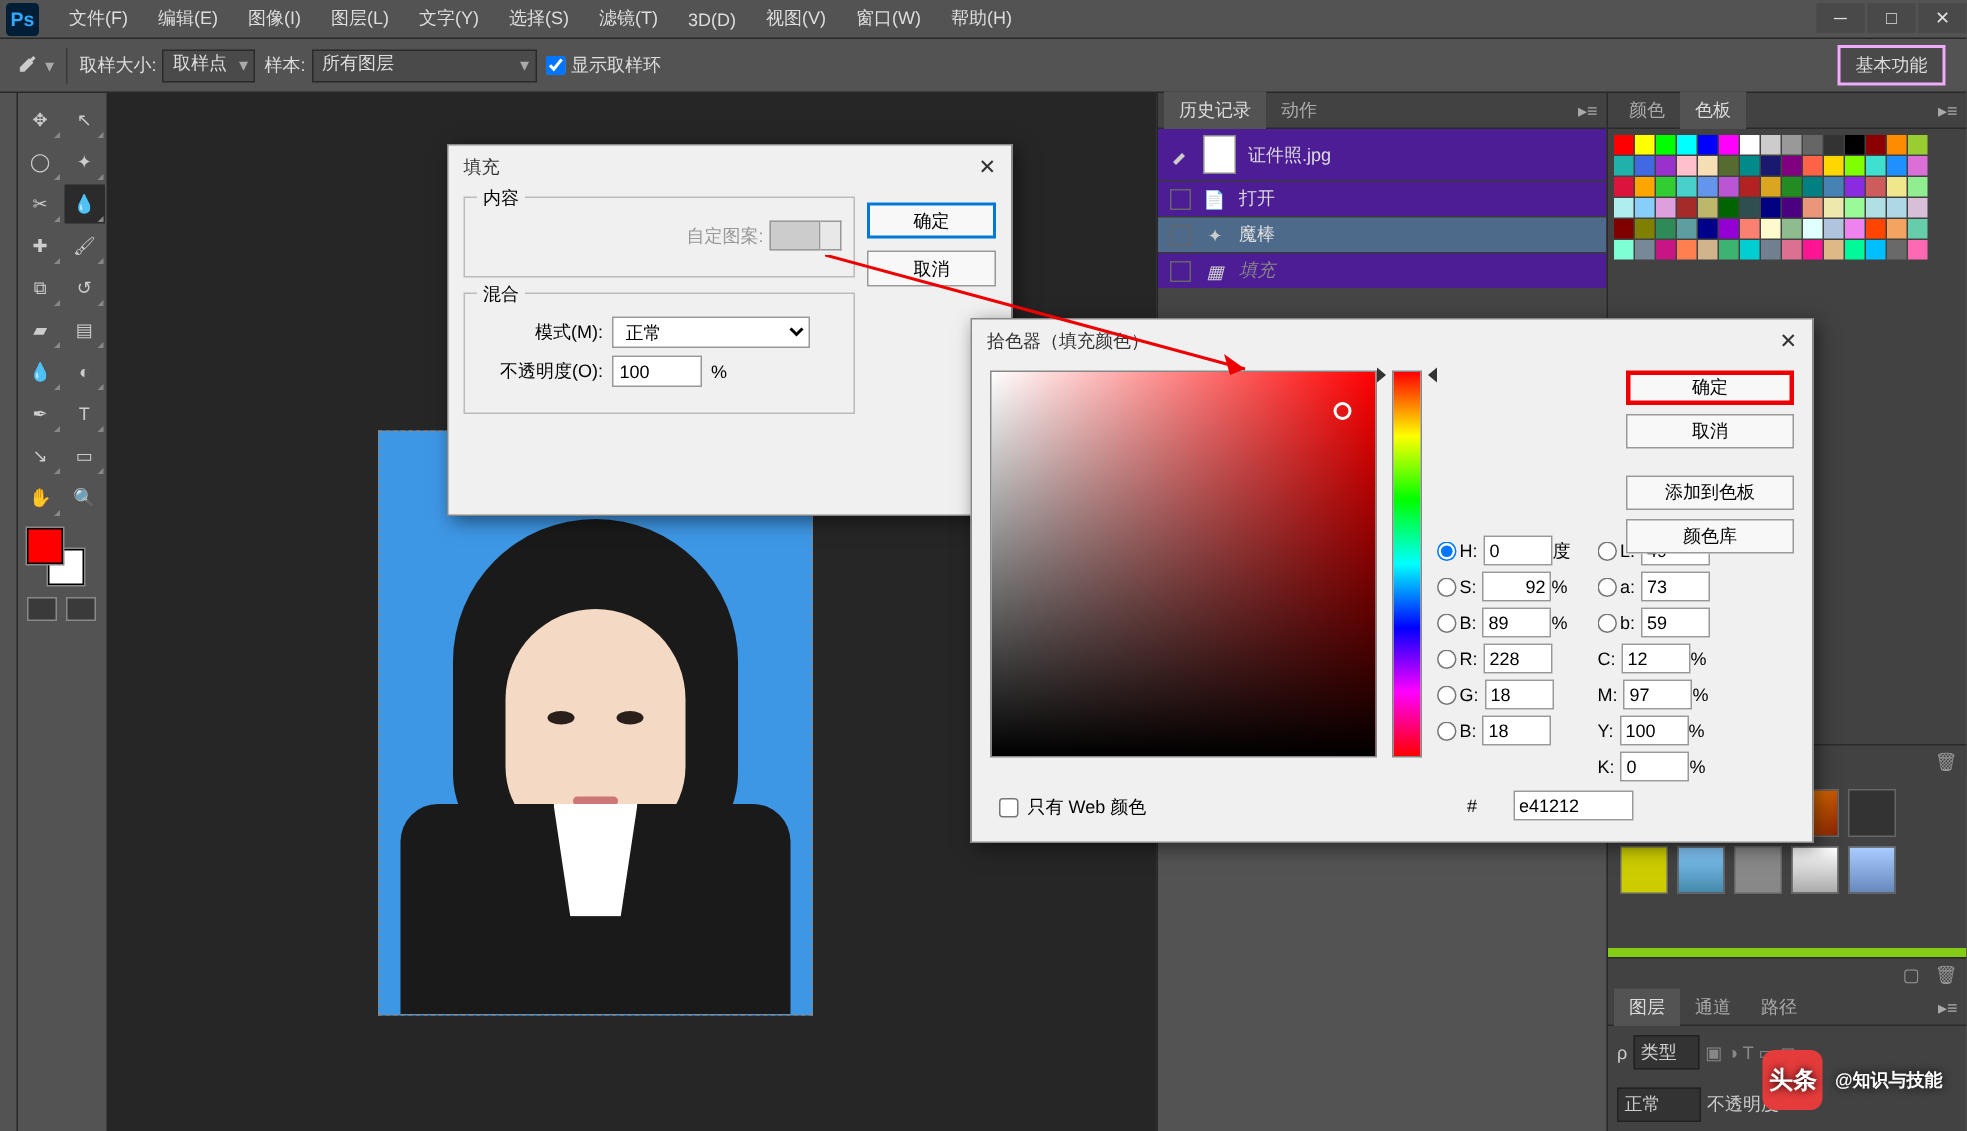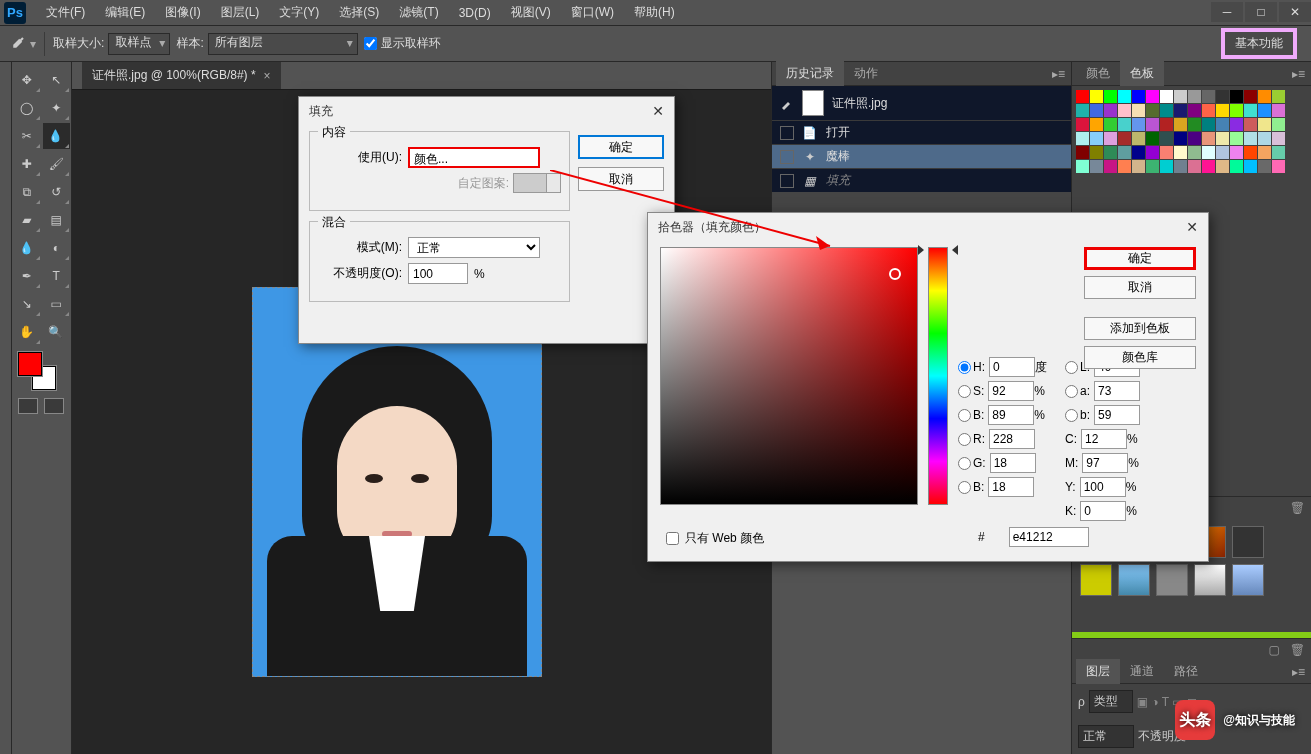--- a/index.html
+++ b/index.html
@@ -9,21 +9,21 @@
 .menu-item{color:#ddd;padding:0 10px;cursor:pointer}
 .win-controls{position:absolute;right:0;top:2px;display:flex}
 .win-btn{width:32px;height:20px;background:#494949;color:#ddd;display:flex;align-items:center;justify-content:center;margin-left:2px;cursor:pointer}
 .optbar{background:#535353;height:36px;border-bottom:1px solid #282828;display:flex;align-items:center;padding-left:8px;color:#ddd}
 .eyedrop-ic{width:18px;height:18px;margin-right:4px}
 .opt-sep{width:1px;height:24px;background:#3a3a3a;margin:0 8px}
 .opt-lbl{margin-right:4px}
 .opt-sel{background:#4a4a4a;border:1px solid #2a2a2a;color:#ddd;height:22px;padding:0 18px 0 6px;margin-right:6px;position:relative}
 .opt-sel::after{content:"▾";position:absolute;right:4px;top:2px;color:#aaa}
 .opt-chk{margin-right:4px}
-.right-lbl{margin-left:auto;margin-right:14px;background:#494949;padding:3px 10px;border:4px solid #f0abfc}
+.right-lbl{margin-left:auto;margin-right:14px;background:#494949;padding:3px 10px;border:2px solid #f0abfc}
 .main{display:flex;height:calc(754px - 62px)}
 .tooldock{width:12px;background:#535353;border-right:1px solid #282828}
 .toolbar{width:60px;background:#535353;padding-top:4px;border-right:1px solid #282828;padding-bottom:120px}
 .tool-row{display:flex}
 .tool{width:28px;height:26px;margin:1px;display:flex;align-items:center;justify-content:center;color:#ccc;cursor:pointer;position:relative}
 .tool.sel{background:#2b2b2b}
 .tool-tri{position:absolute;right:1px;bottom:1px;width:0;height:0;border-left:4px solid transparent;border-bottom:4px solid #888}
 .fgbg{position:relative;width:38px;height:38px;margin:6px 0 0 6px}
 .fg{position:absolute;width:24px;height:24px;background:#ff0000;border:1px solid #000;outline:1px solid #888;left:0;top:0;z-index:2}
 .bg{position:absolute;width:24px;height:24px;background:#fff;border:1px solid #000;outline:1px solid #888;right:0;bottom:0}
@@ -41,21 +41,21 @@
 .eye.l{left:28px}.eye.r{right:28px}
 .mouth{position:absolute;width:30px;height:6px;background:#c77;border-radius:10px;top:125px;left:45px}
 .body{position:absolute;bottom:0;left:0;width:260px;height:140px;background:#1a1a1a;border-radius:25px 25px 0 0}
 .collar{position:absolute;top:0;left:50%;transform:translateX(-50%);width:56px;height:75px;background:#fff;clip-path:polygon(0 0,100% 0,80% 100%,20% 100%)}
 .right-panels{width:300px;background:#535353;display:flex;flex-direction:column;border-left:1px solid #282828}
 .panel{border-bottom:6px solid #84cc16}
 .panel-tabs{background:#424242;height:24px;display:flex;align-items:center;padding-left:4px;border-bottom:1px solid #2a2a2a}
 .ptab{color:#aaa;padding:4px 10px;cursor:pointer}
 .ptab.act{background:#535353;color:#ddd}
 .panel-menu{margin-left:auto;color:#aaa;padding:0 6px;cursor:pointer}
-.hist-list{background:#0f172a}
+.hist-list{background:#4c1d95}
 .hist-head{display:flex;align-items:center;padding:4px 8px;color:#ddd;gap:8px}
 .hist-thumb{width:22px;height:26px;background:#fff;border:1px solid #888}
 .hist-item{display:flex;align-items:center;padding:3px 8px;color:#ddd;gap:8px;border-top:1px solid #3a3a3a}
 .hist-item.sel{background:#4e6a8a}
 .hist-chk{width:14px;height:14px;border:1px solid #666}
 .hist-ic{width:16px;height:16px;color:#ccc;display:flex;align-items:center;justify-content:center}
 .panel-icons{height:22px;background:#424242;display:flex;justify-content:flex-end;align-items:center;padding-right:6px;gap:10px;color:#999;border-top:1px solid #2a2a2a}
 .far-right{width:240px;background:#424242;border-left:1px solid #282828;display:flex;flex-direction:column}
 .swatches{padding:4px;display:flex;flex-wrap:wrap;gap:1px;width:220px}
 .swatch{width:13px;height:13px;cursor:pointer}
@@ -198,26 +198,20 @@
         <div class="fg"></div>
         <div class="bg"></div>
       </div>
     <div class="mini-sw">
         <div class="mini-box"></div>
         <div class="mini-box"></div>
       </div>
   </div>
 
   <div class="canvas-area">
-    <div class="doc-tab">
-      <div class="tab">
-          <span>证件照.jpg @ 100%(RGB/8#) *</span>
-          <span class="tab-x">×</span>
-        </div>
-    </div>
     <div class="doc-photo">
       <div class="portrait">
         <div class="hair"></div>
         <div class="face">
             <div class="eye l"></div>
             <div class="eye r"></div>
             <div class="mouth"></div>
           </div>
         <div class="body">
             <div class="collar"></div>
@@ -406,24 +400,20 @@
 
 <div class="dlg fill-dlg">
   <div class="dlg-title">
       <span>填充</span>
       <span class="dlg-x">✕</span>
     </div>
   <div class="fill-body">
     <div class="fill-left">
       <div class="fieldset">
           <span class="fs-legend">内容</span>
-        <div class="fld-row">
-            <span class="fld-lbl">使用(U):</span>
-          <div class="fld-sel red-hl">颜色...</div>
-          </div>
         <div class="fld-row" style="justify-content:flex-end;color:#999">
             <span>自定图案:</span>
             <div class="pat-box"></div>
             <div class="pat-dd"></div>
           </div>
       </div>
       <div class="fieldset">
           <span class="fs-legend">混合</span>
         <div class="fld-row">
             <span class="fld-lbl">模式(M):</span>
@@ -469,21 +459,21 @@
             <span class="unit">度</span>
           </div>
         <div class="vlbl">
             <input type="radio" name="m2" class="rad" style="">
             <span>L:</span> 
             <input class="vinp" style="margin-left: 4px;" value="49">
           </div>
         <div class="vlbl">
             <input type="radio" name="m1" class="rad" style="">
             <span>S:</span> 
-            <input class="vinp" style="margin-left: 4px;" value="92"> 
+            <input class="vinp" style="margin-left: 4px; text-align: right;" value="92"> 
             <span class="unit">%</span>
           </div>
         <div class="vlbl">
             <input type="radio" name="m2" class="rad" style="">
             <span>a:</span> 
             <input class="vinp" style="margin-left: 4px;" value="73">
           </div>
         <div class="vlbl">
             <input type="radio" name="m1" class="rad" style="">
             <span>B:</span> 

